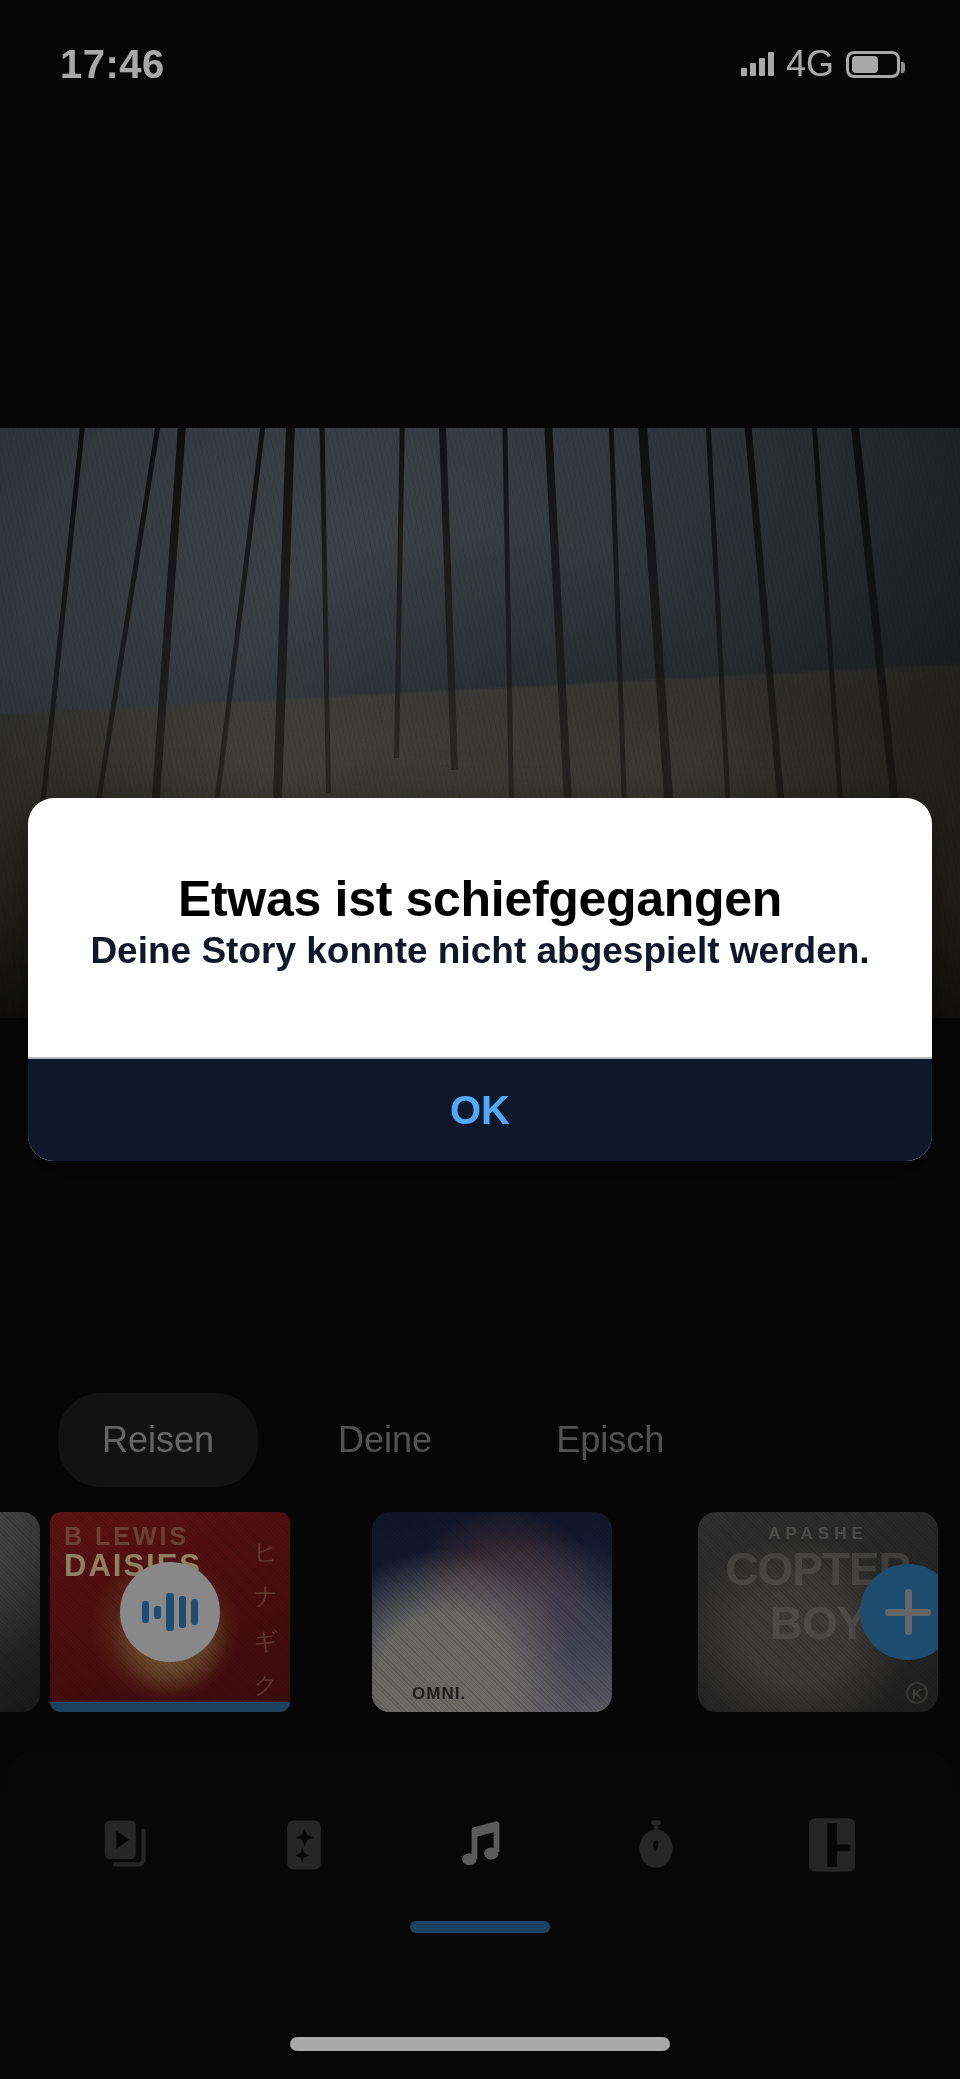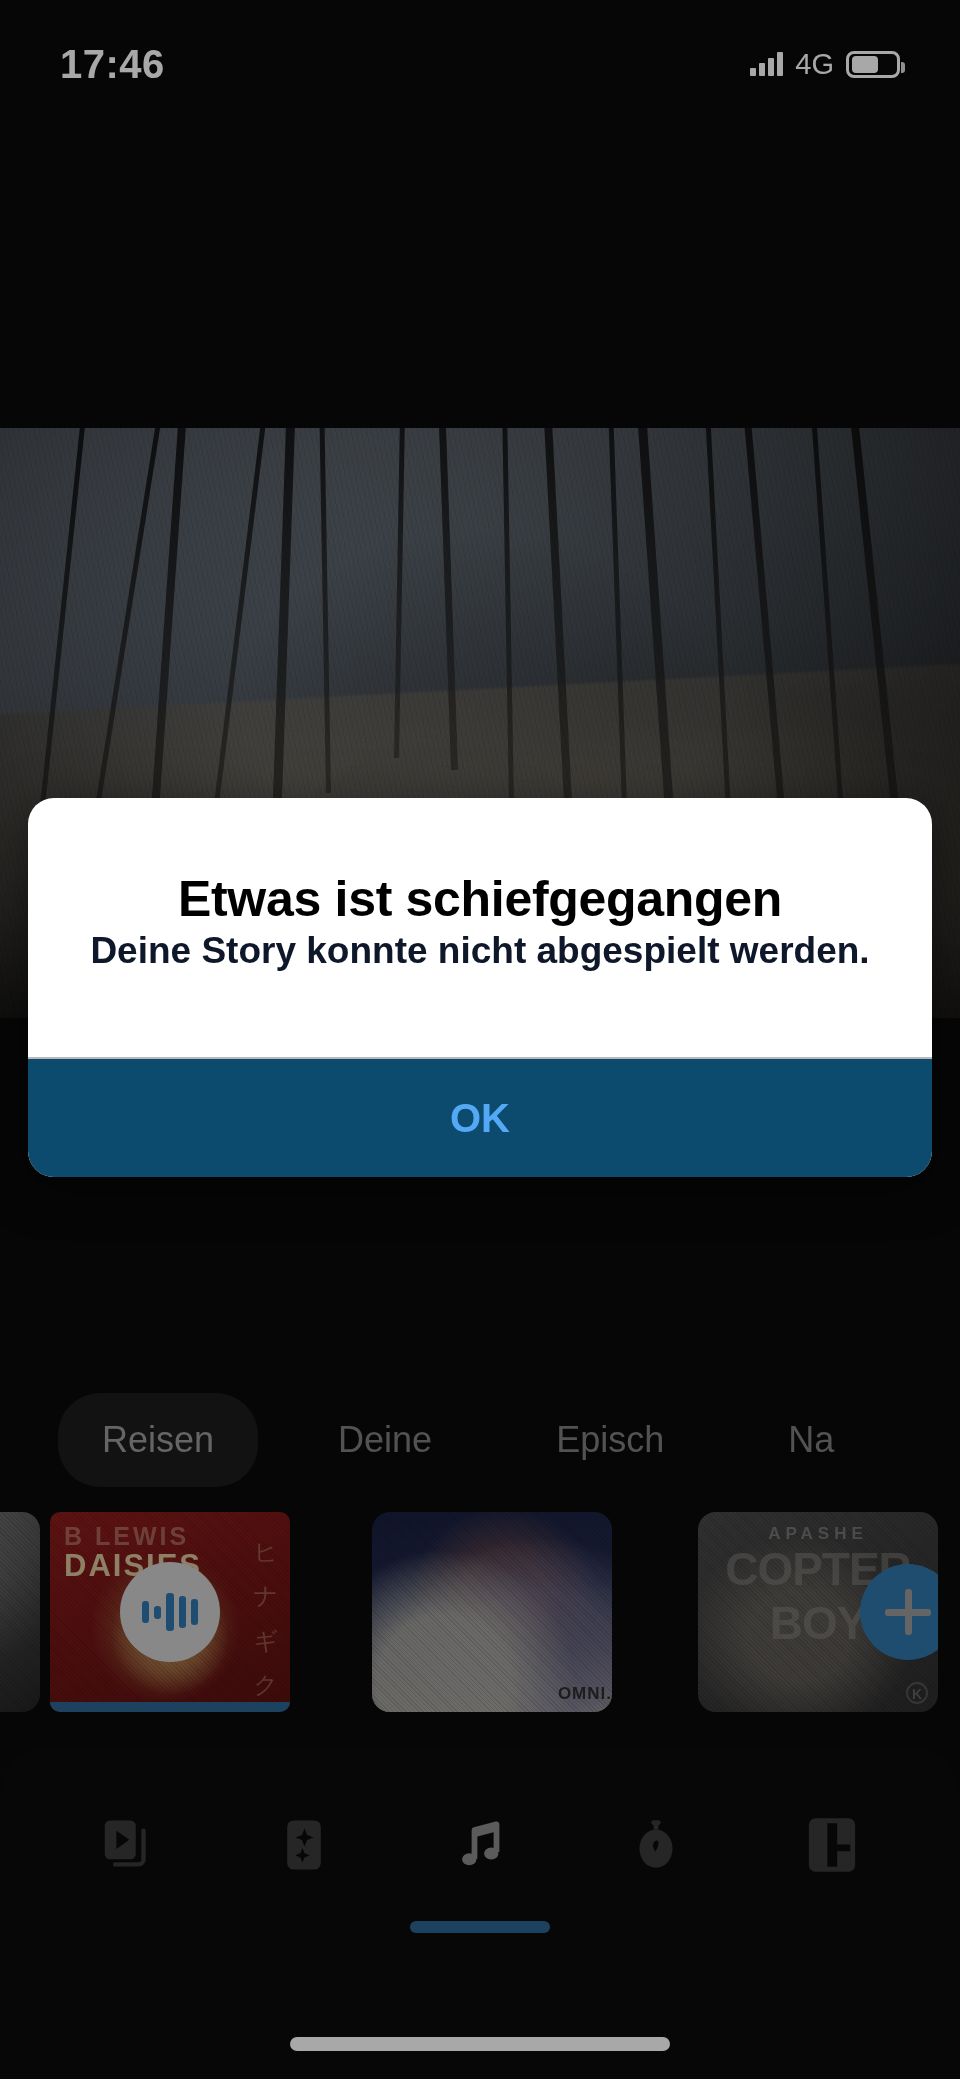--- a/index.html
+++ b/index.html
@@ -17,21 +17,21 @@
     padding:0 60px; color:#fff; z-index:5;
   }
   .clock{ font-size:40px; font-weight:600; letter-spacing:0.5px; margin-top:18px; }
   .status-right{ display:flex; align-items:center; gap:12px; margin-top:18px; }
   .bars{ display:flex; align-items:flex-end; gap:3px; height:24px; }
   .bars i{ display:block; width:6px; background:#fff; border-radius:1px; }
   .bars i:nth-child(1){ height:8px; }
   .bars i:nth-child(2){ height:13px; }
   .bars i:nth-child(3){ height:18px; }
   .bars i:nth-child(4){ height:24px; }
-  .net{ font-size:29px; font-weight:500; letter-spacing:0px; }
+  .net{ font-size:36px; font-weight:500; letter-spacing:0px; }
   .battery{ position:relative; width:54px; height:27px; border:3px solid #fff; border-radius:8px; display:flex; align-items:center; }
   .battery:after{ content:""; position:absolute; right:-8px; top:8px; width:4px; height:11px; background:#fff; border-radius:0 3px 3px 0; opacity:.85; }
   .battery .fill{ height:17px; background:#fff; border-radius:4px; margin-left:3px; width:26px; }
 
   
   .preview{
     position:absolute; left:0; top:428px; width:960px; height:590px;
     overflow:hidden; background:#1a1c1e;
   }
   .preview .sky{
@@ -81,22 +81,22 @@
     position:absolute; left:28px; top:798px; width:904px;
     background:#fff; border-radius:26px; z-index:20;
     box-shadow:0 8px 48px rgba(0,0,0,.5);
     overflow:hidden;
   }
   .alert-body{ padding:72px 40px 84px; text-align:center; }
   .alert-title{ font-size:50px; font-weight:700; color:#000; letter-spacing:-.3px; }
   .alert-msg{ font-size:37px; line-height:1.22; color:#0f172a; font-weight:700; }
   .alert-sep{ height:2px; background:#b9b9b9; width:100%; }
   .alert-action{
-    height:118px; display:flex; align-items:center; justify-content:center;
-    background:#0c4a6e; cursor:pointer;
+    height:102px; display:flex; align-items:center; justify-content:center;
+    background:#0f172a; cursor:pointer;
   }
   .alert-action span{ font-size:40px; color:#53a9f5; font-weight:600; }
 
   
   .chips{
     position:absolute; left:0; top:1388px; width:960px; height:104px;
     display:flex; align-items:center; gap:0; padding-left:58px; z-index:3;
   }
   .chip{
     flex:0 0 auto; padding:26px 44px; font-size:36px; color:#7d7d7d;
@@ -146,21 +146,21 @@
 
   .lbl-artist{ position:absolute; font-weight:700; letter-spacing:2px; }
   .lbl-title{ position:absolute; font-weight:800; }
 
   
   .c2 .lbl-artist{ left:14px; top:10px; font-size:25px; color:rgba(214,186,150,.45); letter-spacing:3px; }
   .c2 .lbl-title { left:14px; top:36px; font-size:31px; color:#d8c39a; letter-spacing:2px; }
   .c2 .kana{ position:absolute; right:12px; top:18px; font-size:24px; color:rgba(214,186,150,.38); line-height:1.85; text-align:center; }
 
   
-  .c3 .lbl-title{ left:0; right:0; bottom:8px; text-align:right; font-size:17px; color:#2d2d2d; letter-spacing:1px; font-weight:700; }
+  .c3 .lbl-title{ left:0; right:0; bottom:8px; text-align:left; font-size:17px; color:#2d2d2d; letter-spacing:1px; font-weight:700;padding-left:40px; }
 
   
   .c4 .lbl-artist{ left:0; right:0; top:12px; text-align:center; font-size:17px; color:rgba(160,158,154,.55); letter-spacing:5px; }
   .c4 .lbl-title{ left:0; right:0; top:30px; text-align:center; font-size:46px; color:rgba(150,148,144,.42); letter-spacing:-1px; }
   .c4 .kmark{ position:absolute; right:10px; bottom:8px; width:22px; height:22px; border-radius:50%; border:2px solid rgba(120,118,114,.5); color:rgba(130,128,124,.6); font-size:14px; line-height:20px; text-align:center; font-weight:700; }
 
   .playing-badge{
     position:absolute; left:50%; top:50%; transform:translate(-50%,-50%);
     width:100px; height:100px; border-radius:50%; background:#cfcfcf;
     display:flex; align-items:center; justify-content:flex-end; gap:5px; padding:0 22px;
@@ -249,21 +249,20 @@
       <span style="left:94%; transform:rotate(-6deg); width:8px;"></span>
     </div>
     <div class="grain"></div>
     <div class="vignette"></div>
   </div>
 
   <div class="chips">
     <div class="chip active">Reisen</div>
     <div class="chip">Deine</div>
     <div class="chip">Episch</div>
-    <div class="chip">Na</div>
   </div>
 
   <div class="carousel">
 
     <div class="card partial c1" style="left:-58px; width:98px;">
       <div class="art art-grey"></div>
       <div class="halftone"></div>
     </div>
 
     <div class="card c2" style="left:50px;border-radius:10px;">

